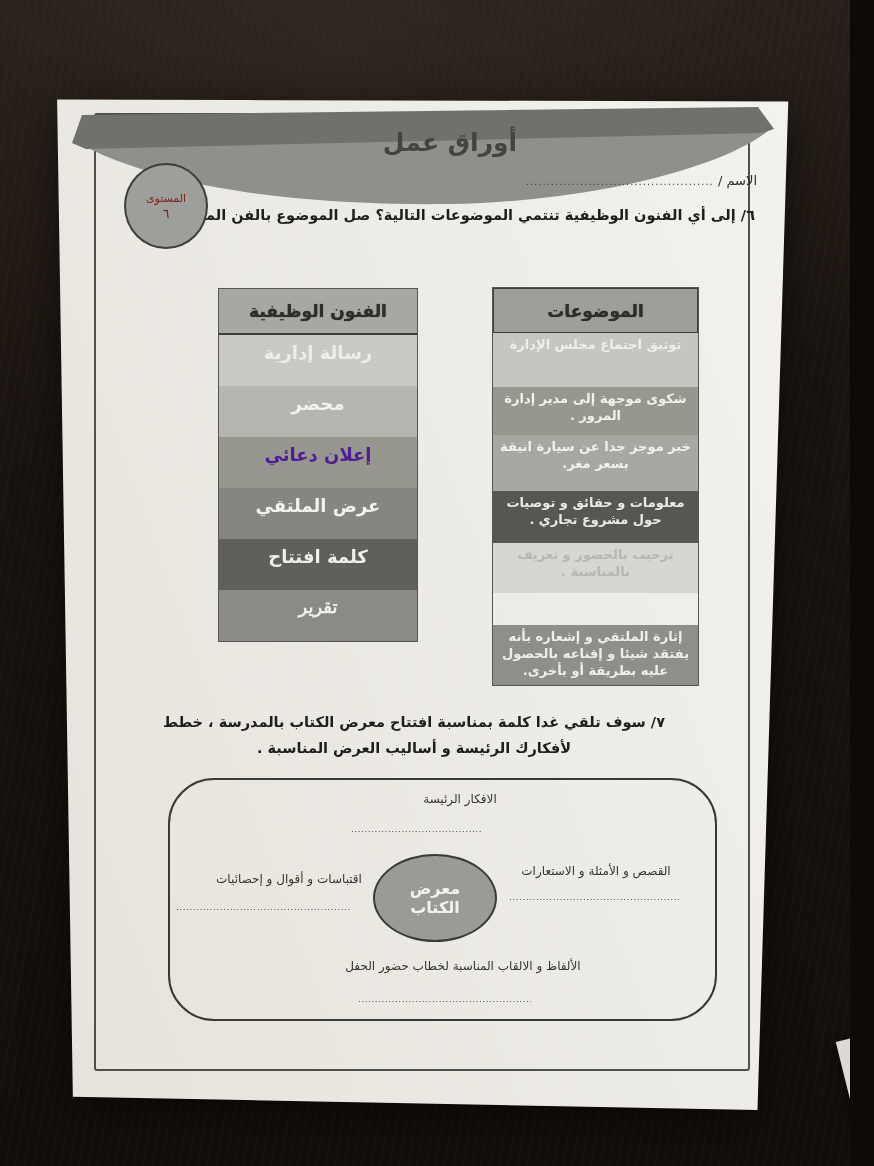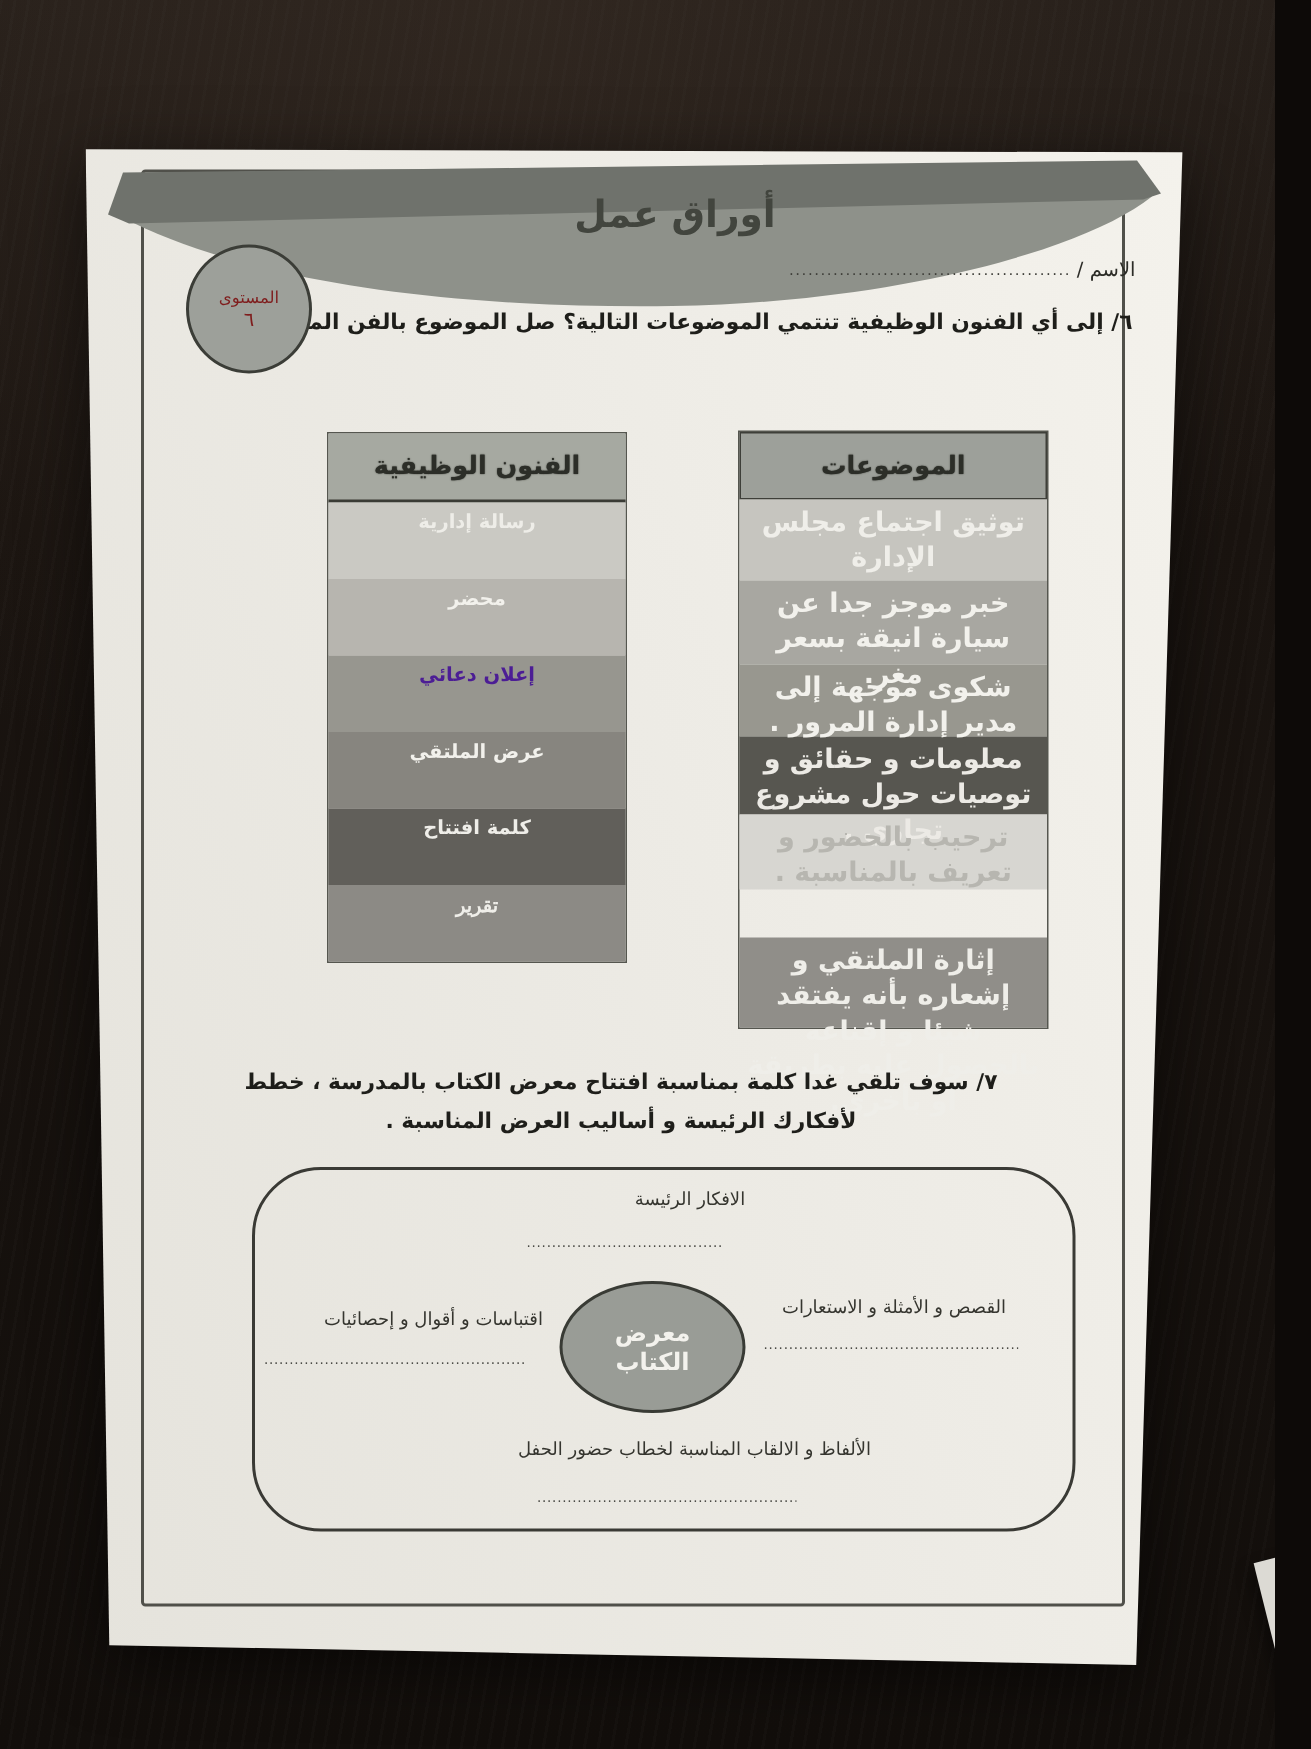--- a/index.html
+++ b/index.html
@@ -42,23 +42,23 @@
   
   .mtable{position:absolute;border:1px solid #55564f;}
   .arts{left:162px;top:191px;width:200px;}
   .topics{left:436px;top:190px;width:207px;}
   .mhead{direction:rtl;display:flex;align-items:center;justify-content:center;
     font-weight:bold;color:#2c2e28;border-bottom:2.5px solid #3a3b35;
     text-shadow:0 0 1px #2c2e28;}
   .arts .mhead{height:46px;background:#a6a9a1;font-size:17px;}
   .topics .mhead{height:45px;background:#9da09a;font-size:17px;border:1.5px solid #3e3f39;}
   .band{direction:rtl;display:flex;justify-content:center;align-items:flex-start;
-    text-align:center;font-weight:bold;padding:6px 5px 0 5px;font-size:13px;line-height:1.3;}
+    text-align:center;font-weight:bold;padding:6px 5px 0 5px;font-size:18px;line-height:1.3;}
   .arts .band{height:51px;}
-  .topics .band{font-size:18px;padding-top:4px;}
+  .topics .band{font-size:13px;padding-top:4px;}
   .t1{height:54px;} .t2{height:56px;} .t3{height:48px;}
   .t4{height:52px;} .t5{height:50px;} .t6{height:60px;margin-top:32px;}
   
   .diagram{position:absolute;left:112px;top:681px;width:549px;height:243px;
     border:2.5px solid #3a3a35;border-radius:46px;}
   .dlabel{position:absolute;direction:rtl;color:#35352f;font-size:12px;text-align:center;
     white-space:nowrap;}
   .ddots{position:absolute;overflow:hidden;white-space:nowrap;font-size:9px;
     letter-spacing:.5px;color:#4a4a45;height:12px;}
   .d-top{top:12px;left:120px;width:340px;}
@@ -125,25 +125,25 @@
         <div class="band" style="background-color: rgb(140, 138, 133);">
           <span style="color: rgb(239, 238, 233); font-family: Liberation Serif, serif;">تقرير</span>
         </div>
       </div>
 
       <div class="mtable topics">
         <div class="mhead">الموضوعات</div>
         <div class="band t1" style="background-color: rgb(198, 197, 191);">
           <span style="color: rgb(239, 238, 233);">توثيق اجتماع مجلس الإدارة</span>
         </div>
+        <div class="band t3" style="background-color: rgb(152, 151, 143);">
+          <span style="color: rgb(242, 241, 236);">شكوى موجهة إلى مدير إدارة المرور .</span>
+        </div>
         <div class="band t2" style="background-color: rgb(168, 167, 161);">
           <span style="color: rgb(242, 241, 236);">خبر موجز جدا عن سيارة انيقة بسعر مغر.</span>
-        </div>
-        <div class="band t3" style="background-color: rgb(152, 151, 143);">
-          <span style="color: rgb(242, 241, 236);">شكوى موجهة إلى مدير إدارة المرور .</span>
         </div>
         <div class="band t4" style="background-color: rgb(87, 86, 80);">
           <span style="color: rgb(236, 234, 229);">معلومات و حقائق و توصيات حول مشروع تجاري .</span>
         </div>
         <div class="band t5" style="background-color: rgb(215, 214, 209);">
           <span style="color: rgb(183, 182, 176);">ترحيب بالحضور و تعريف بالمناسبة .</span>
         </div>
         <div class="band t6" style="background-color: rgb(144, 142, 137);">
           <span style="color: rgb(239, 238, 233);">إثارة الملتقي و إشعاره بأنه يفتقد شيئا و إقناعه بالحصول عليه بطريقة أو بأخرى.</span>
         </div>

